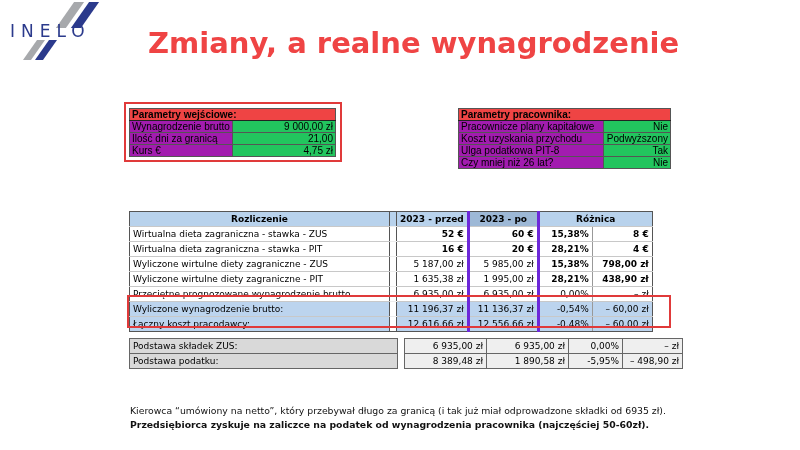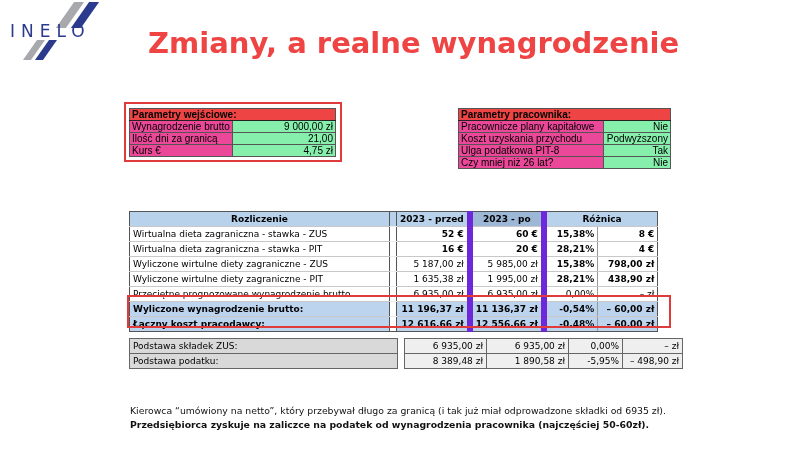--- a/index.html
+++ b/index.html
@@ -13,39 +13,39 @@
   .logo .s3 { left: 22px; top: 40px; background: #a7a9ac; width: 8px; height: 20px; }
   .logo .s4 { left: 34px; top: 40px; background: #2b3a8c; width: 8px; height: 20px; }
   .logo .txt { position: absolute; left: 2px; top: 21px; font-family: "DejaVu Sans", sans-serif; font-size: 17px; letter-spacing: 6px; color: #2b3a8c; }
 
   .title { position: absolute; left: 148px; top: 26px; font-family: "DejaVu Sans", sans-serif; font-weight: bold; font-size: 29px; color: #ef4444; }
 
   table { border-collapse: collapse; font-family: "Liberation Sans", sans-serif; }
   .ptable { position: absolute; font-size: 10px; }
   .ptable td { border: 1px solid #555; height: 12px; padding: 0 2px; line-height: 11px; white-space: nowrap; }
   .ptable .hdr td { background: #ef4444; font-weight: bold; border-bottom: 1.5px solid #222; }
-  .ptable .lbl { background: #ec4899; margin-left: 46px; }
-  .ptable .val { background: #86efac; text-align: right; }
+  .ptable .lbl { background: #a21caf; margin-left: 46px; }
+  .ptable .val { background: #22c55e; text-align: right; }
   .ptable { border: 1.5px solid #222; }
 
   .redbox { position: absolute; border: 2px solid #e03a3a; }
 
   .main { position: absolute; font-family: "DejaVu Sans", sans-serif; font-size: 9px; }
   .main td { height: 15px; padding: 0 3px; white-space: nowrap; border-bottom: 1px solid #c8c8c8; }
   .main .c0 { width: 260px; border-left: 1px solid #555; border-right: 1px solid #555; }
   .main .gap { width: 7px; border: none; border-bottom: 1px solid #eee; background: #fff; }
-  .main .c1, .main .c2 { width: 70px; text-align: right; border-right: 6px solid #6d28d9; }
+  .main .c1, .main .c2 { width: 70px; text-align: right; border-right: 3px solid #6d28d9; }
   .main .c3 { width: 54px; text-align: right; border-right: 1px solid #999; }
   .main .c4 { width: 60px; text-align: right; border-right: 1px solid #555; }
   .main .c1 { border-left: 1px solid #555; }
   .main .hdr td { font-weight: bold; text-align: center; background: #b8d2ec; border-top: 1px solid #555; }
   .main .hdr .c2 { background: #9db8d6; }
   .main .hdr .c3 { background: #b8d2ec; }
   .main .b { font-weight: bold; }
-  .main .hl td { background: #bcd4ee; font-weight: bold; }
+  .main .hl td { background: #bcd4ee; font-weight: normal; }
   .main .hl .gap { background: #fff; }
   .main .last td { border-bottom: 1px solid #555; }
 
   .sub { position: absolute; font-family: "DejaVu Sans", sans-serif; font-size: 9px; }
   .sub td { height: 15px; padding: 0 3px; white-space: nowrap; background: #efefef; border: 1px solid #666; }
   .sub .c0 { width: 268px; background: #d9d9d9; }
   .sub .gap { width: 7px; background: #fff; border-top: none; border-bottom: none; }
   .sub .c1, .sub .c2 { width: 82px; text-align: right; }
   .sub .c3 { width: 54px; text-align: right; }
   .sub .c4 { width: 60px; text-align: right; }

